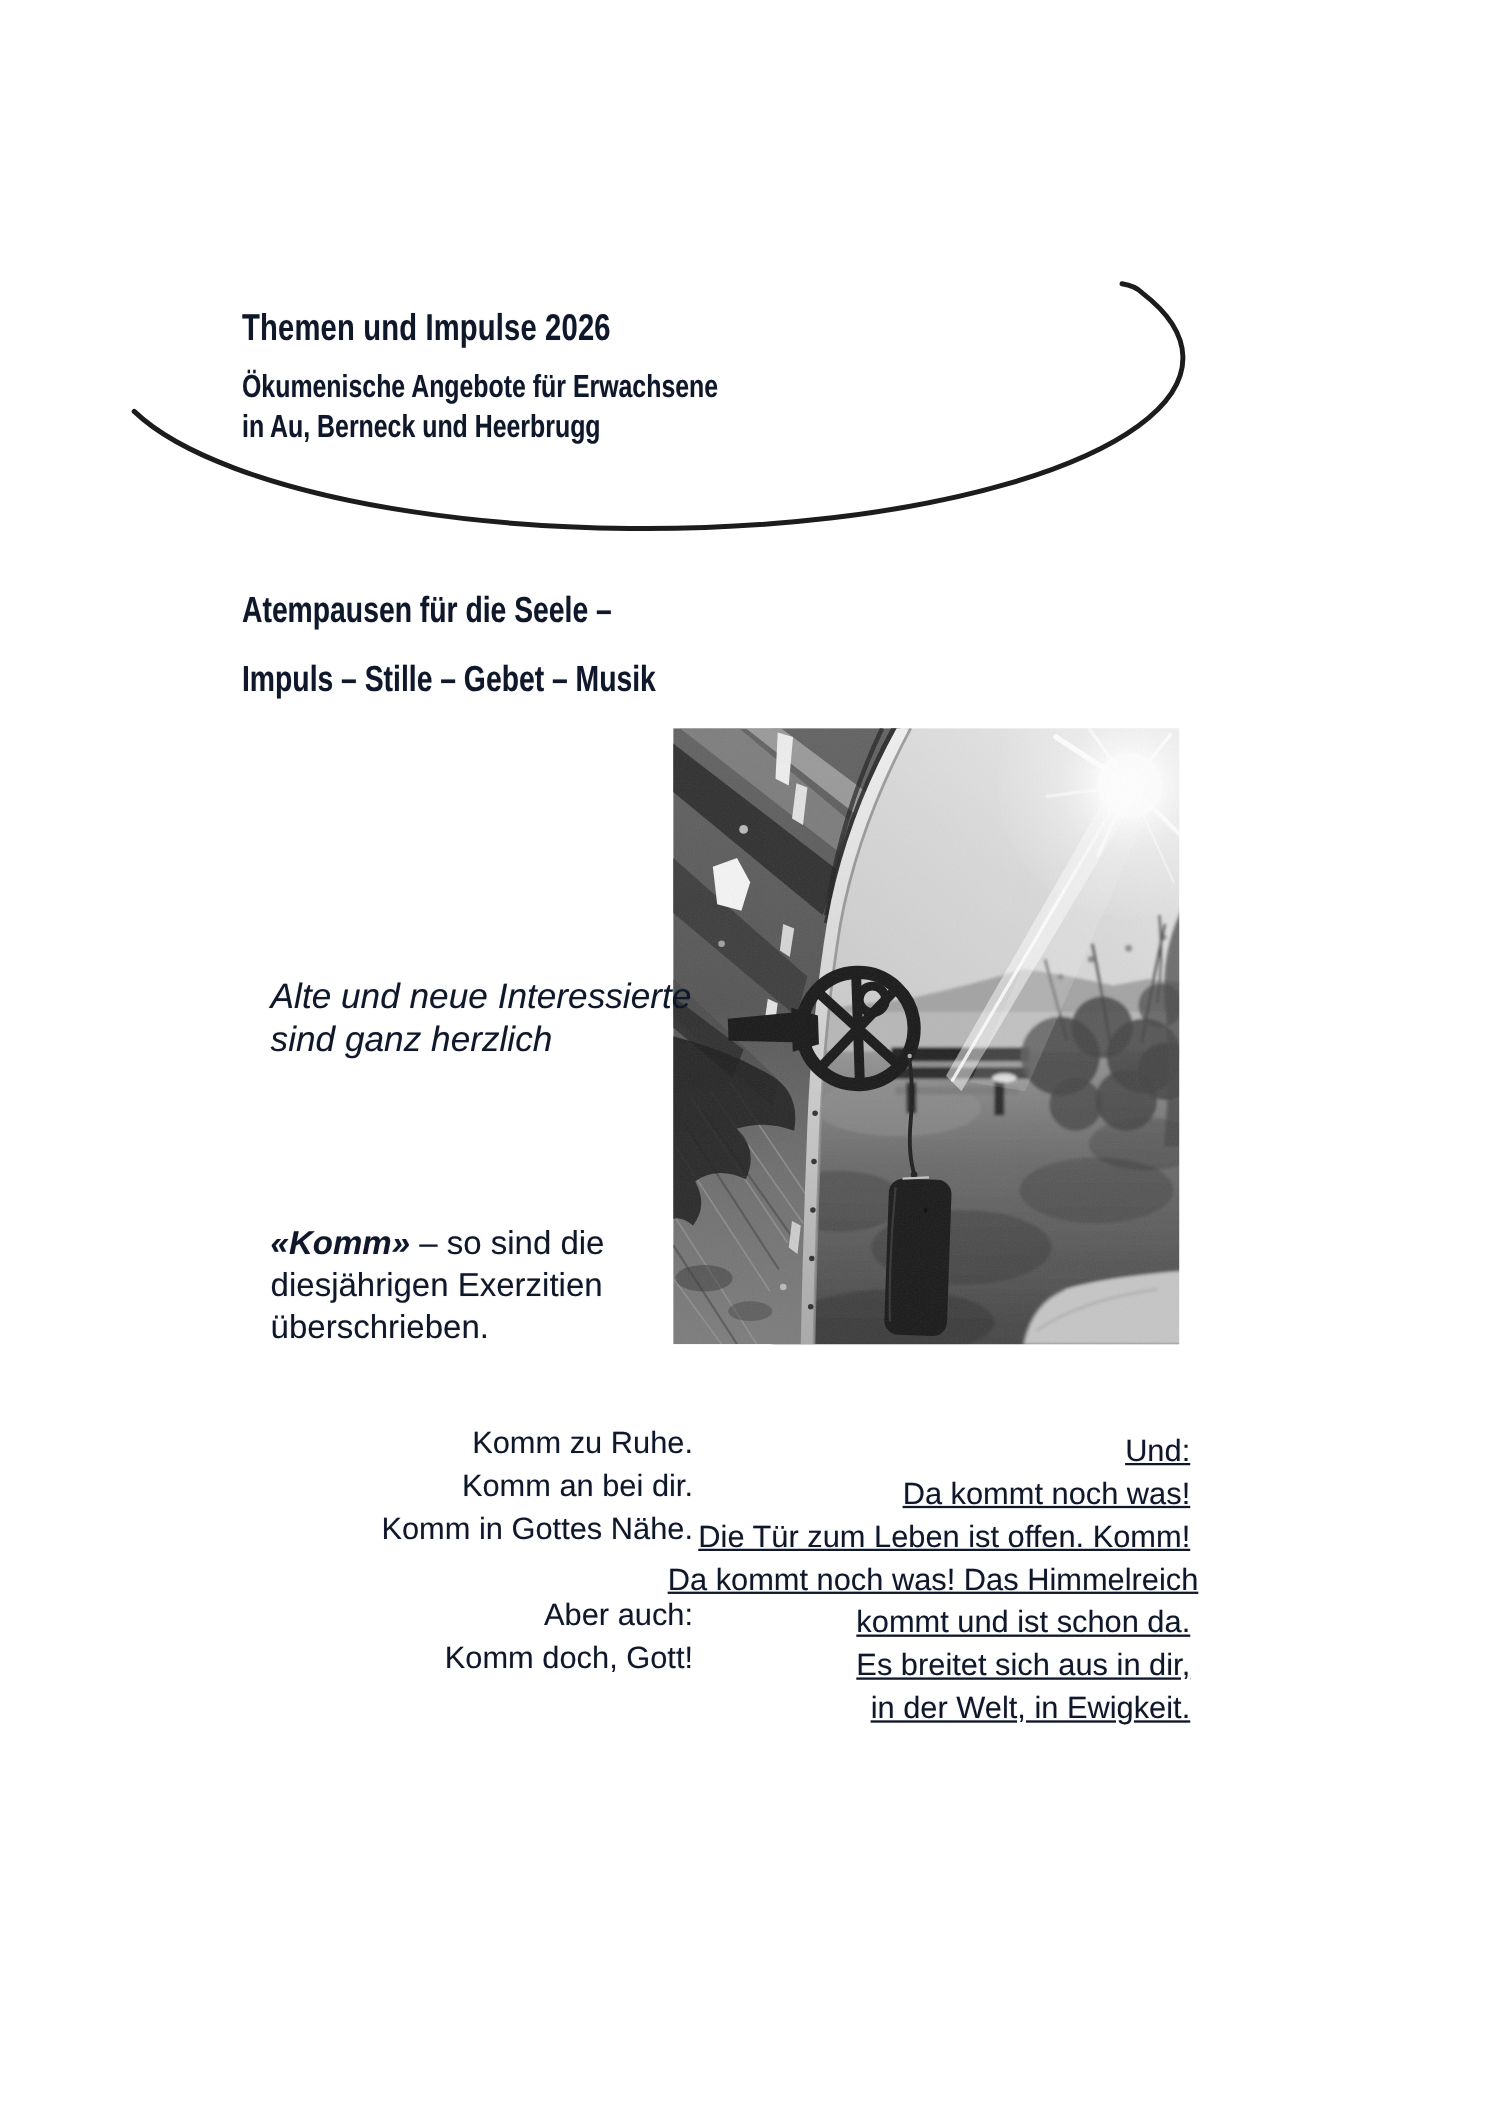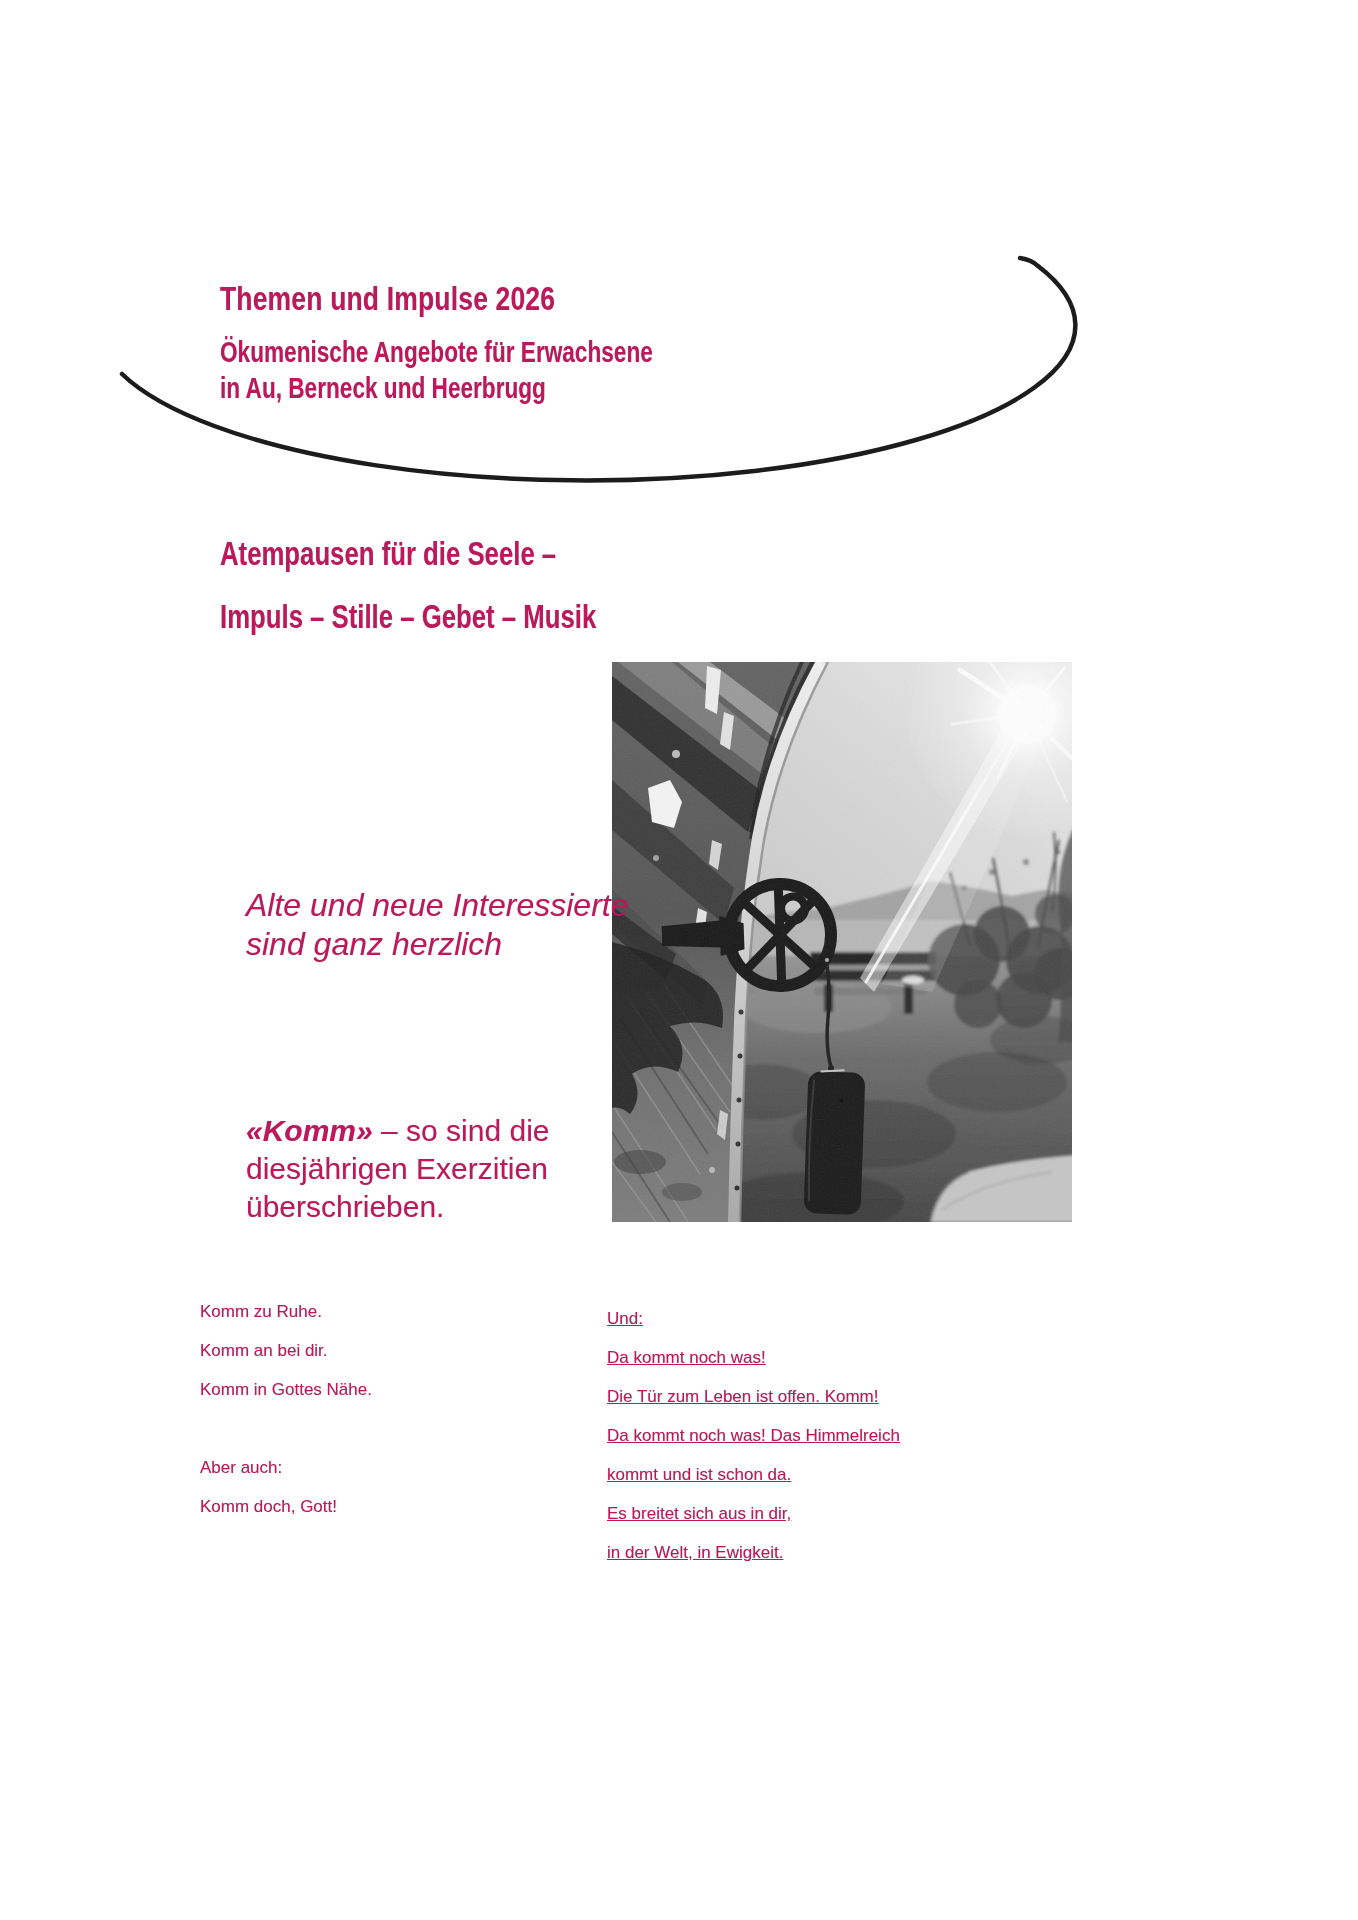--- a/index.html
+++ b/index.html
@@ -2,21 +2,21 @@
 <html><head>
 <meta charset="utf-8">
 <style>
   html, body { margin: 0; padding: 0; background: #ffffff; }
   .page {
     position: relative;
     width: 1358px;
     height: 1920px;
     background: #ffffff;
     font-family: "Liberation Sans", "DejaVu Sans", sans-serif;
-    color: #be185d;
+    color: #0f172a;
     overflow: hidden;
   }
   .ink { text-shadow: 0 0 1px rgba(40,40,40,0.30); }
 
   .arc-svg {
     position: absolute;
     left: 0; top: 0;
     width: 1358px; height: 1920px;
     pointer-events: none;
   }
@@ -69,23 +69,23 @@
     position: absolute;
     left: 246px; top: 1112px;
     font-size: 30px;
     line-height: 38px;
     white-space: nowrap;
   }
   .komm .hl { font-weight: 700; font-style: italic; }
 
   .poem {
     position: absolute;
-    font-size: 17px;
+    font-size: 28px;
     line-height: 39px;
-    text-align: left;
+    text-align: right;
   }
   .poem > div { min-height: 39px; white-space: nowrap; }
   .poem-left  { left: 200px; top: 1292px; width: 430px; }
   .poem-right { left: 607px; top: 1299px; width: 475px; text-decoration: underline; }
 </style>
 </head>
 <body>
 
 <div class="page">
 

